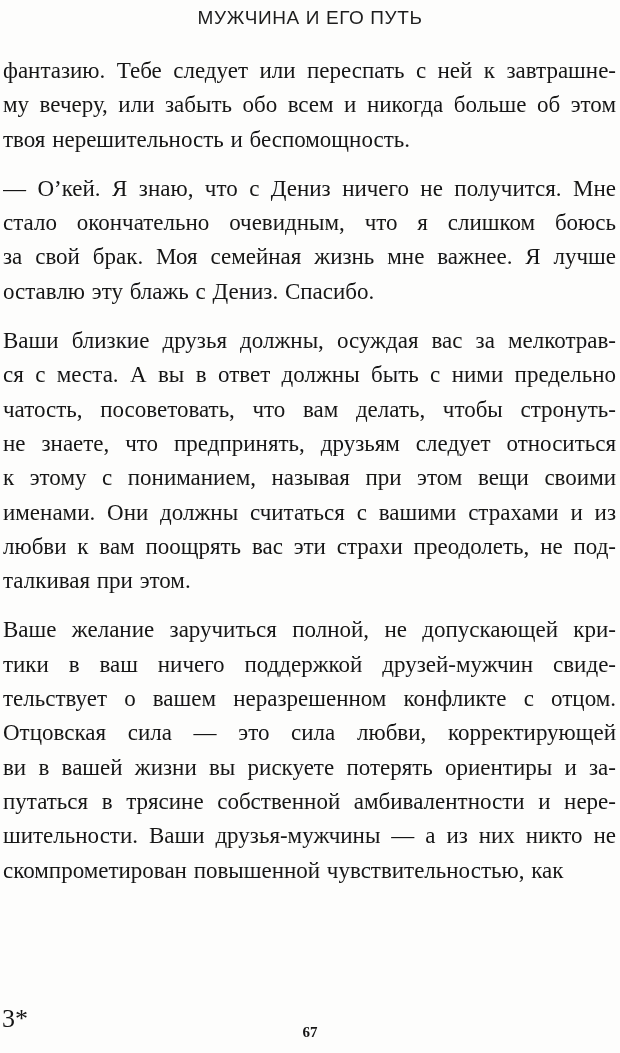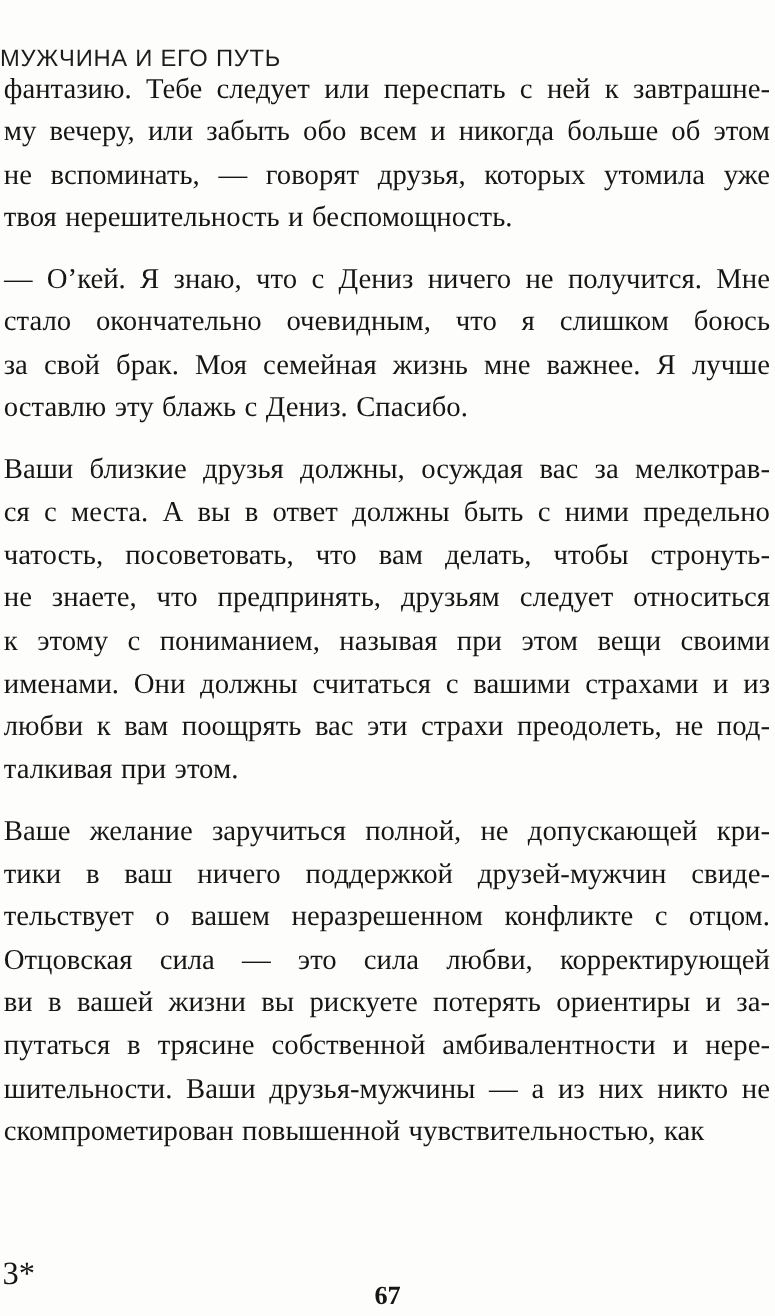--- a/index.html
+++ b/index.html
@@ -14,26 +14,25 @@
     background: #fdfdfc;
     color: #161616;
     font-family: "Liberation Serif", serif;
     overflow: hidden;
   }
   .running-head {
     position: absolute;
     top: 7px;
     left: 0;
     right: 0;
-    text-align: left;
+    text-align: center;
     font-family: "Liberation Sans", sans-serif;
     font-size: 19px;
     letter-spacing: 0.6px;
     color: #1d1d1d;
-    margin-top: 30px;
   }
   .body-text {
     position: absolute;
     top: 54px;
     left: 3px;
     width: 613px;
   }
   .para {
     margin: 0 0 15px 0;
     padding: 0;
@@ -57,38 +56,37 @@
     top: 1004px;
     font-size: 26px;
     color: #161616;
   }
   .page-number {
     position: absolute;
     left: 0;
     right: 0;
     top: 1024px;
     text-align: center;
-    font-size: 21px;
+    font-size: 15px;
     font-weight: bold;
     color: #161616;
   }
 </style>
 </head>
 <body>
 
 <div class="page">
 
   <div class="running-head">МУЖЧИНА И ЕГО ПУТЬ</div>
 
   <div class="body-text">
 
     <div class="para">
       <div class="line">фантазию. Тебе следует или переспать с ней к завтрашне-</div>
       <div class="line">му вечеру, или забыть обо всем и никогда больше об этом</div>
-      <div class="line">не вспоминать, — говорят друзья, которых утомила уже</div>
       <div class="line last">твоя нерешительность и беспомощность.</div>
     </div>
 
     <div class="para">
       <div class="line">— О’кей. Я знаю, что с Дениз ничего не получится. Мне</div>
       <div class="line">стало окончательно очевидным, что я слишком боюсь</div>
       <div class="line">за свой брак. Моя семейная жизнь мне важнее. Я лучше</div>
       <div class="line last">оставлю эту блажь с Дениз. Спасибо.</div>
     </div>
 

